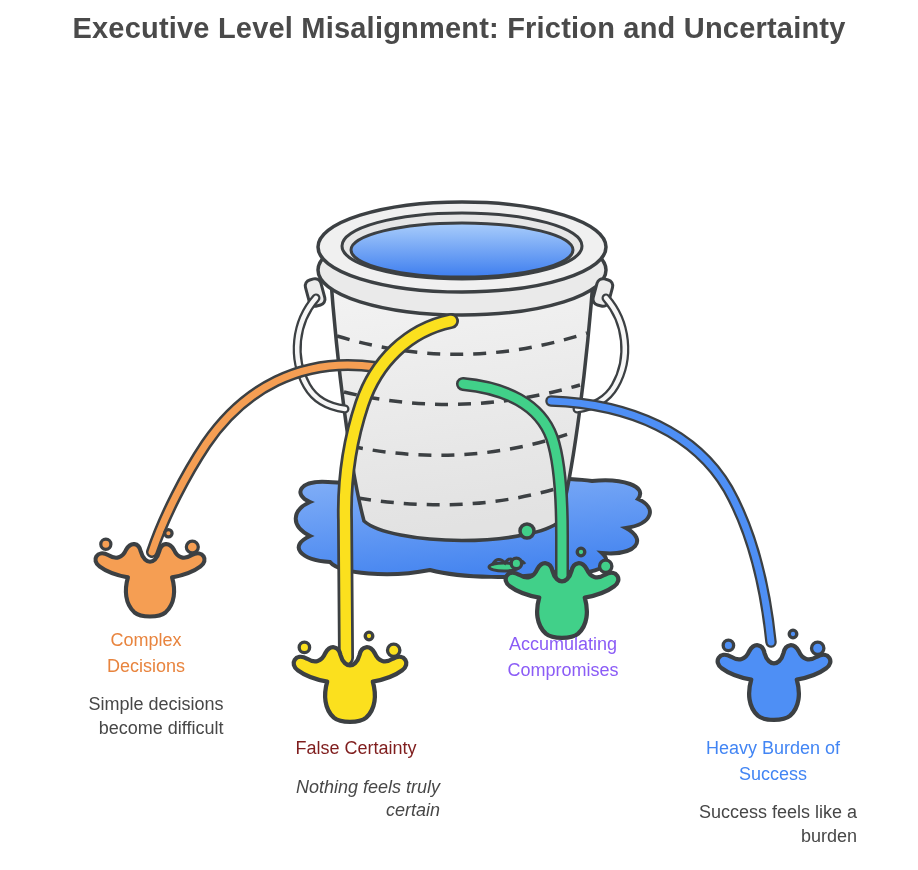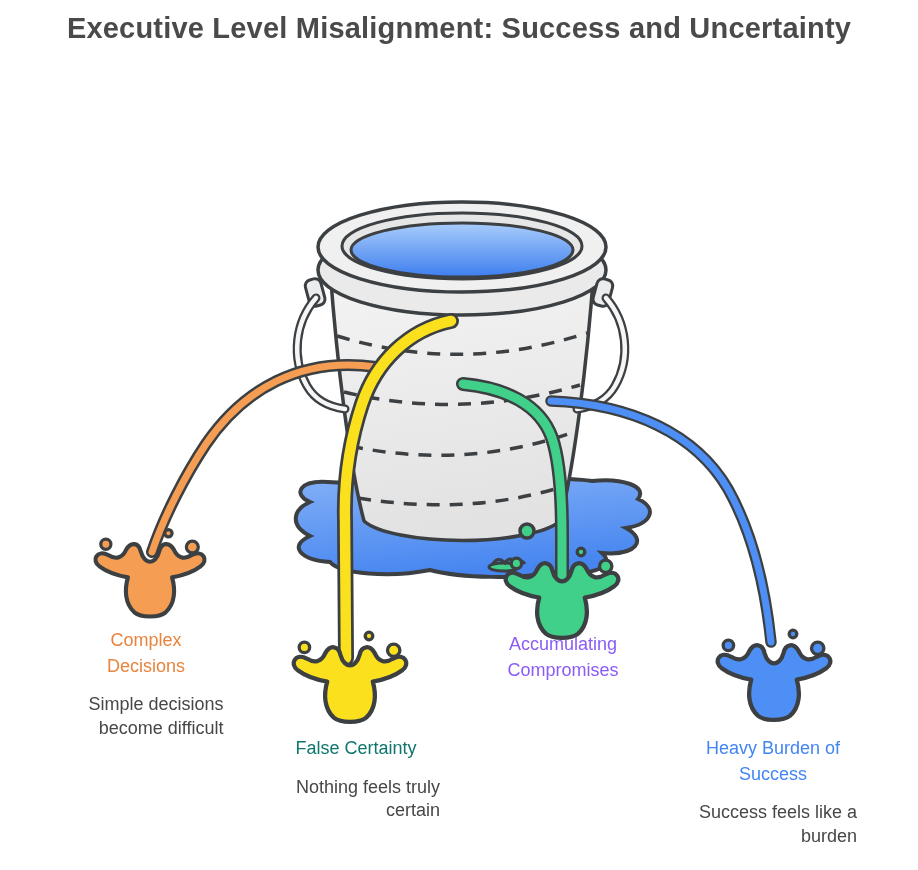--- a/index.html
+++ b/index.html
@@ -41,21 +41,21 @@
     color:#474747;
     margin:14px auto 0 auto;
     text-align:right;
   }
 </style>
 </head>
 <body>
 
 <div class="stage">
 
-  <h1 class="diagram-title" style="color: rgb(74, 74, 74);">Executive Level Misalignment: Success and Uncertainty</h1>
+  <h1 class="diagram-title" style="color: rgb(74, 74, 74);">Executive Level Misalignment: Friction and Uncertainty</h1>
 
   <svg class="scene" viewBox="0 0 918 870">
     <defs>
       <linearGradient id="g-water" x1="0" y1="0" x2="0" y2="1">
         <stop offset="0" stop-color="#A9CDFB"></stop>
         <stop offset="1" stop-color="#3E7EEF"></stop>
       </linearGradient>
       <linearGradient id="g-puddle" x1="0" y1="0" x2="0.3" y2="1">
         <stop offset="0" stop-color="#82AFF7"></stop>
         <stop offset="1" stop-color="#4786F0"></stop>
@@ -159,22 +159,22 @@
       <use href="#sp"></use>
     </g>
   </svg>
 
   <div class="leak-label" style="left:26px; top:628px; width:240px;">
     <div class="leak-title" style="max-width: 130px; color: rgb(232, 132, 62);">Complex Decisions</div>
     <div class="leak-desc" style="max-width:155px;">Simple decisions become difficult</div>
   </div>
 
   <div class="leak-label" style="left:236px; top:736px; width:240px;">
-    <div class="leak-title" style="max-width: 220px; color: #0f766e;">False Certainty</div>
-    <div class="leak-desc" style="max-width:168px;">Nothing feels truly certain</div>
+    <div class="leak-title" style="max-width: 220px; color: #7f1d1d;">False Certainty</div>
+    <div class="leak-desc" style="max-width:168px;font-style:italic;">Nothing feels truly certain</div>
   </div>
 
   <div class="leak-label" style="left:443px; top:632px; width:240px;">
     <div class="leak-title" style="max-width: 175px; color: #8b5cf6;">Accumulating Compromises</div>
   </div>
 
   <div class="leak-label" style="left:653px; top:736px; width:240px;">
     <div class="leak-title" style="max-width: 155px; color: rgb(66, 133, 244);">Heavy Burden of Success</div>
     <div class="leak-desc" style="max-width:168px;">Success feels like a burden</div>
   </div>

